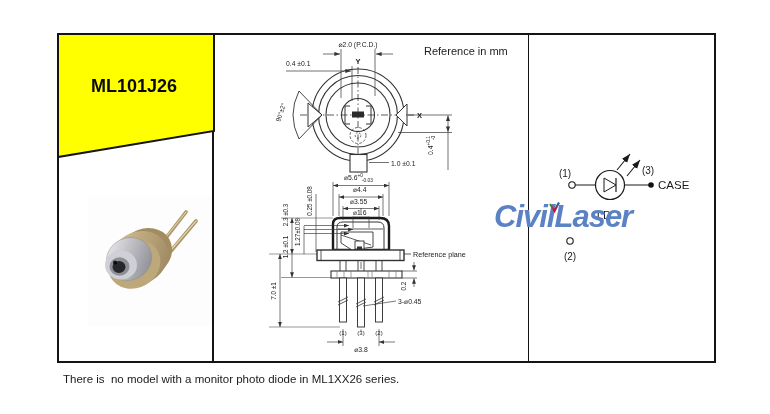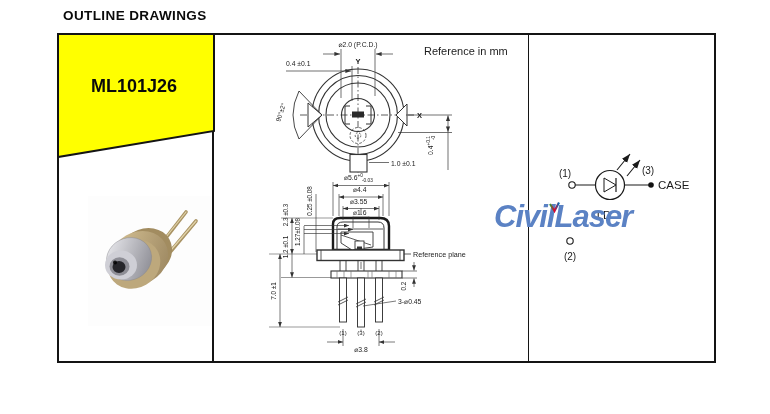--- a/index.html
+++ b/index.html
@@ -25,21 +25,20 @@
   .pinlbl{font-size:6px;}
   .ckt{font-size:10px;}
   .cktBig{font-size:11.5px;}
   .model-text{font-size:18px;font-weight:bold;fill:#0a0a0a;}
 </style>
 </head>
 <body>
 
 <div id="canvas">
 
-  <div class="abs" id="page-title">OUTLINE DRAWINGS</div>
 
   <div class="abs" id="outer-box"></div>
   <div class="abs vdiv" id="vdiv1"></div>
   <div class="abs vdiv" id="vdiv2"></div>
 
   <svg class="abs" style="left:57px;top:33px;" width="158" height="126" viewBox="0 0 158 126">
     <polygon points="1,1 157,1 157,98 1,124" fill="#FFFF00" stroke="#141414" stroke-width="2"></polygon>
     <text class="model-text" x="77" y="59" text-anchor="middle">ML101J26</text>
   </svg>
 
@@ -261,14 +260,15 @@
     <defs>
       <linearGradient id="rbw" x1="0" y1="0" x2="1" y2="0">
         <stop offset="0" stop-color="#2e9e3a"></stop>
           <stop offset="0.5" stop-color="#e4002b"></stop>
         <stop offset="1" stop-color="#0072bc"></stop>
       </linearGradient>
     </defs>
     <polyline points="1,3 5.5,10 10,1.5" fill="none" stroke="url(#rbw)" stroke-width="2.2"></polyline>
   </svg>
 
+  <div class="abs" id="footer-note">There is  no model with a monitor photo diode in ML1XX26 series.</div>
 
 </div>
 
 </body></html>

